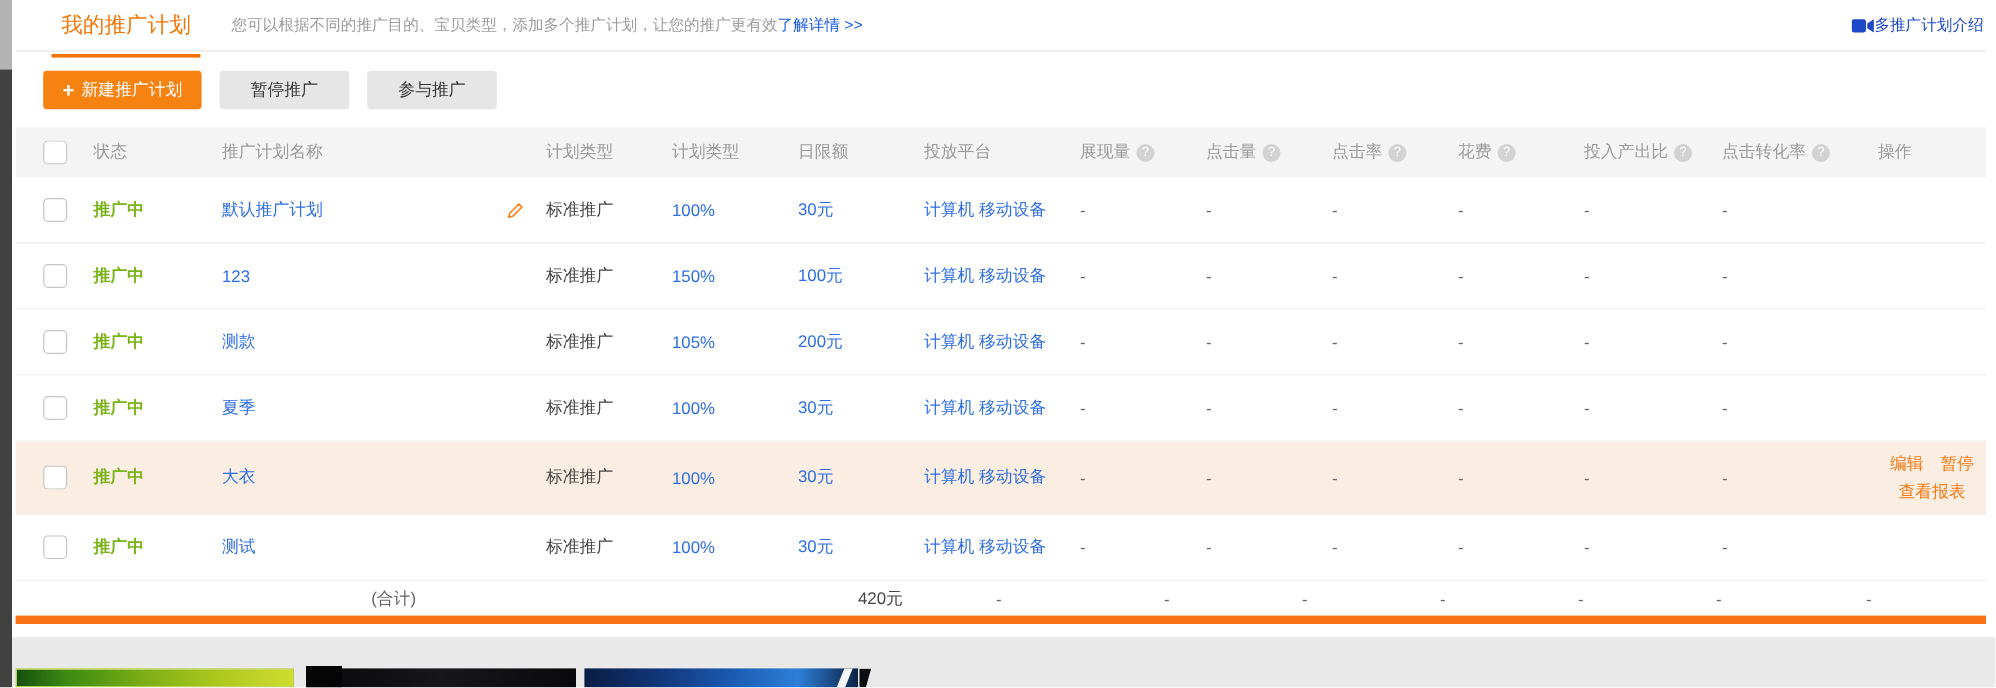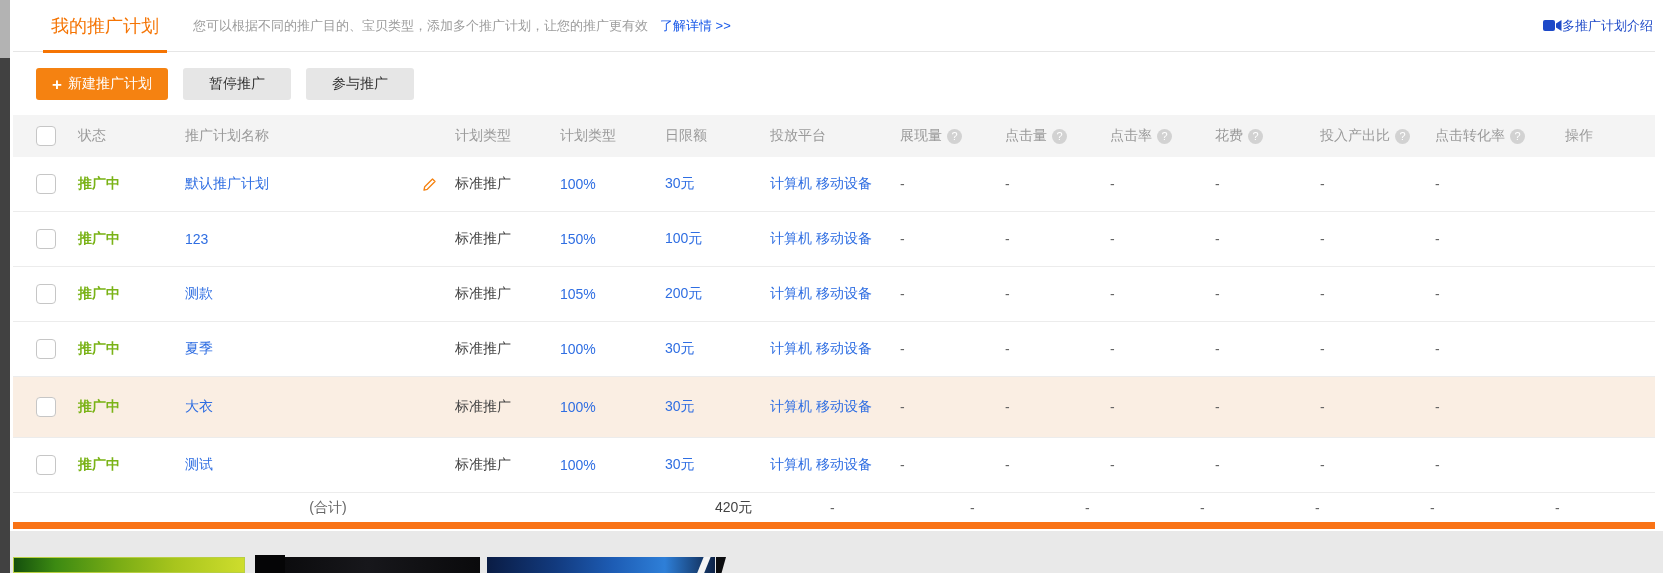--- a/index.html
+++ b/index.html
@@ -8,26 +8,26 @@
   #stage { position:relative; width:1663px; height:573px; background:#fff; overflow:hidden; }
 
   
   #left-scroll { position:absolute; left:0; top:0; width:10px; height:573px; background:#b3b3b3; }
   #left-scroll .thumb { position:absolute; left:0; top:58px; width:10px; height:515px; background:#414141; }
 
   
   #content { position:absolute; left:13px; top:0; width:1642px; }
 
   
-  .topbar { position:relative; height:52px; display:flex; align-items:center; border-bottom:1px solid #e6e6e6; }
+  .topbar { position:relative; height:43px; display:flex; align-items:center; border-bottom:1px solid #e6e6e6; }
   .tab { position:relative; margin-left:30px; padding:0 8px; height:52px; display:flex; align-items:center;
          font-size:18px; color:#f57403; cursor:pointer; }
   .tab::after { content:""; position:absolute; left:0; right:0; bottom:-1px; height:3px; background:#f57403; }
   .topdesc { margin-left:26px; font-size:13px; color:#9c9c9c; }
-  .learnmore { margin-left:12px; font-size:13px; color:#1a5ae8; text-decoration:none; cursor:pointer; }
+  .learnmore { margin-left:0; font-size:13px; color:#1a5ae8; text-decoration:none; cursor:pointer; }
   .video-link { margin-left:auto; margin-right:2px; display:flex; align-items:center; gap:0;
                 font-size:13px; color:#1d49c8; cursor:pointer; white-space:nowrap; }
 
   
   .toolbar { margin:16px 0 0 23px; height:32px; display:flex; align-items:center; }
   .btn { height:32px; display:inline-flex; align-items:center; border-radius:3px; font-size:14px; cursor:pointer; border:none; }
   .btn-primary { background:#f58211; color:#fff; padding:0 16px; }
   .btn-primary .plus { font-size:17px; font-weight:bold; margin-right:6px; line-height:1; }
   .btn-gray { background:#e6e6e6; color:#333; padding:0 26px; margin-left:15px; }
 
@@ -361,20 +361,29 @@
             </div>
             <div class="cell">
               <span class="dash">-</span>
             </div>
             <div class="cell">
               <span class="dash">-</span>
             </div>
             <div class="cell">
               <span class="dash">-</span>
             </div>
+            <div class="cell ops">
+              <div class="line">
+                <span>编辑</span>
+                <span>暂停</span>
+              </div>
+              <div class="line">
+                <span>查看报表</span>
+              </div>
+            </div>
           </div>
           <div class="trow">
             <div class="cell ck">
               <div class="checkbox"></div>
             </div>
             <div class="cell st">
               <span class="status">推广中</span>
             </div>
             <div class="cell nm">
               <a class="blue">测试</a>

